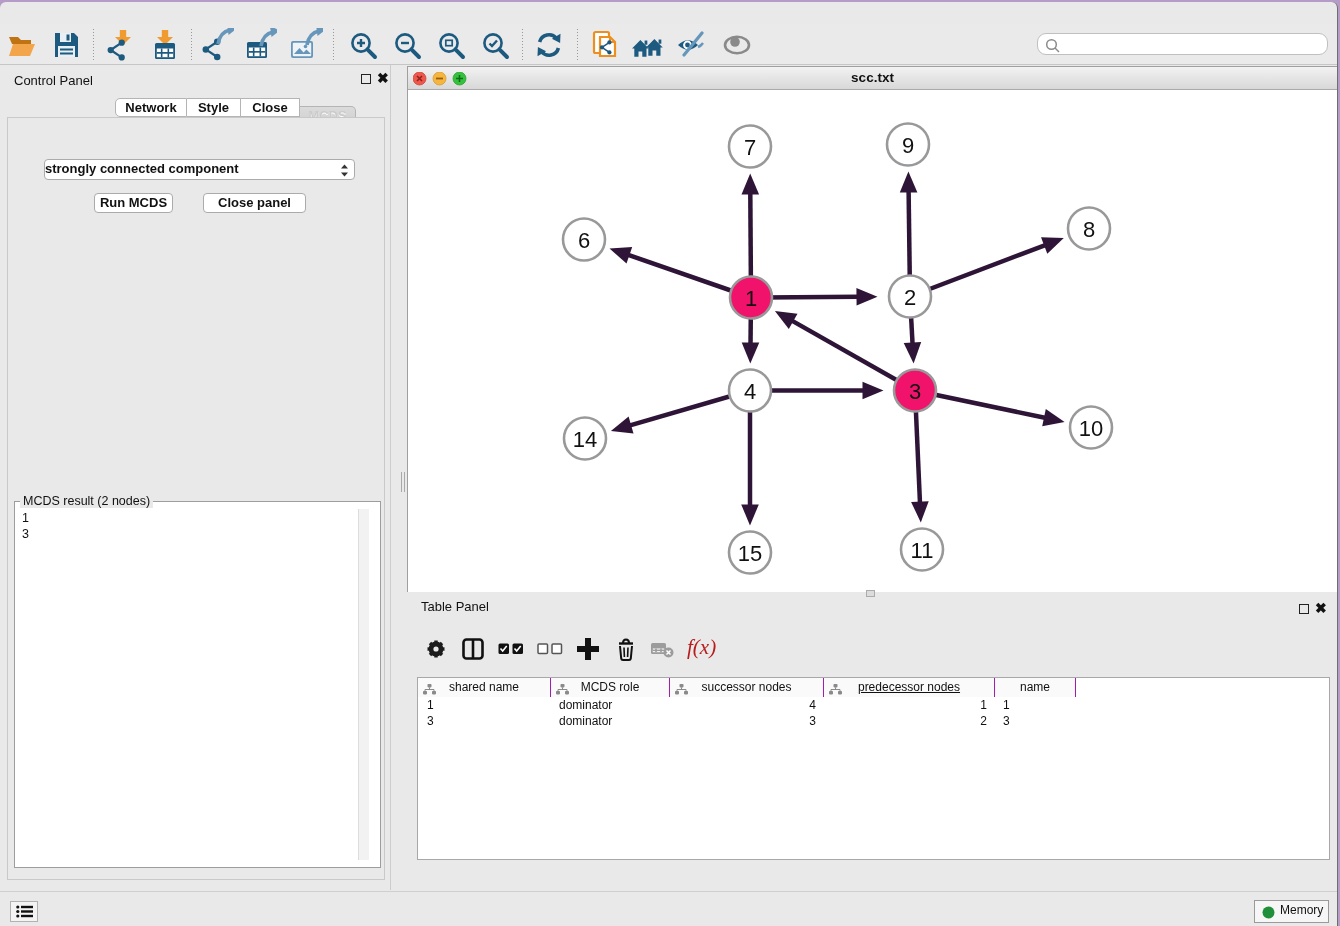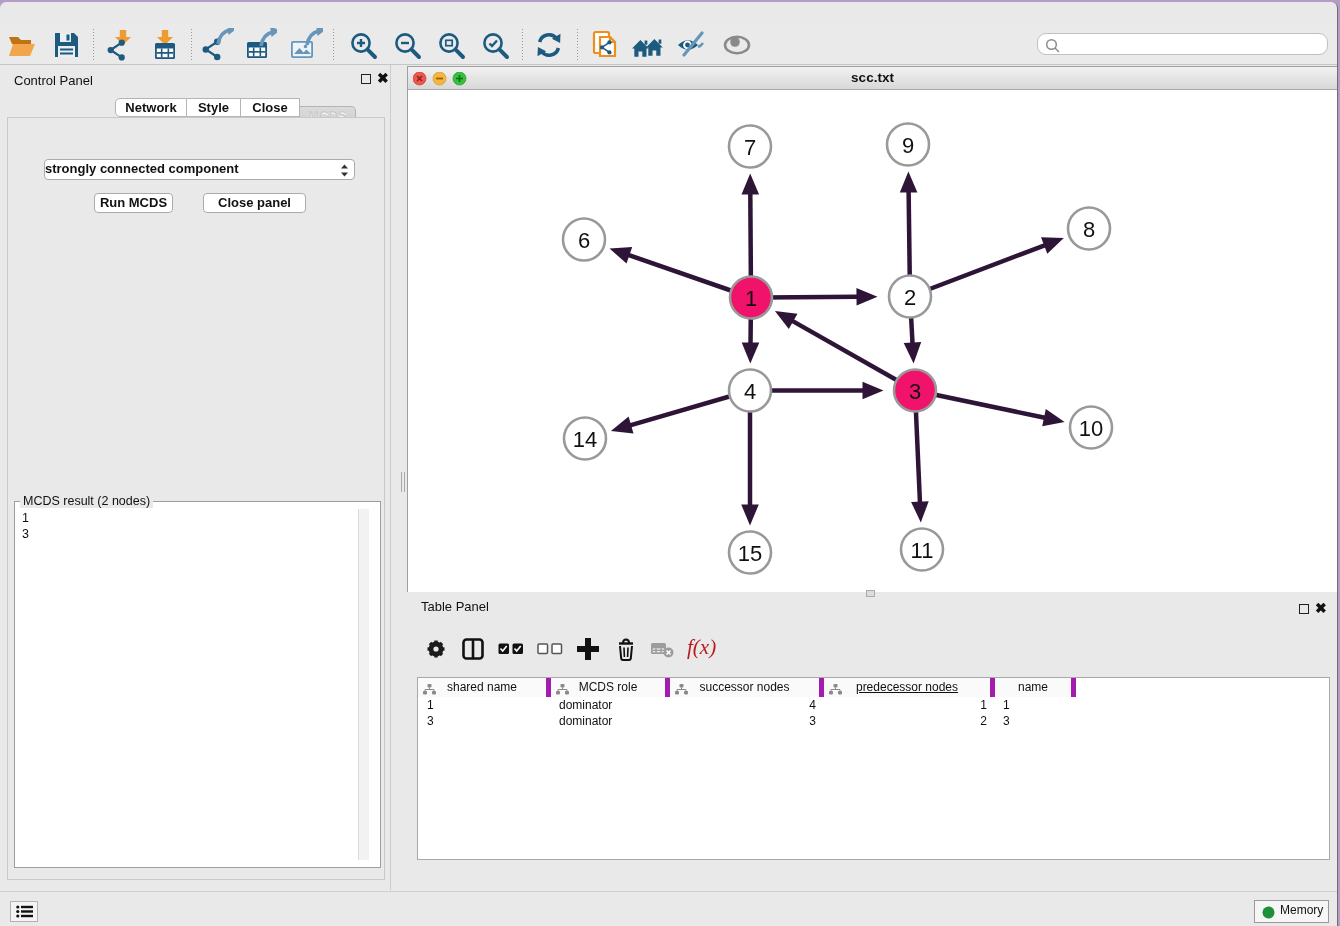--- a/index.html
+++ b/index.html
@@ -63,21 +63,21 @@
 #nettitle { position:absolute; left:0; top:0; width:100%; height:23px;
   background:linear-gradient(#f2f2f2,#d8d8d8); border-bottom:1px solid #aaaaaa; }
 #nettitle span { position:absolute; width:100%; text-align:center; top:2.5px;
   font-size:13.5px; font-weight:bold; color:#111; }
 #netcanvas { position:absolute; left:0; top:24px; width:929px; height:501px; background:#fff; }
 
 #tablepanel { position:absolute; left:407px; top:597px; width:931px; height:291px; background:#e9e9e9; }
 #tp-title { position:absolute; left:14px; top:0px; font-size:13px; color:#111; }
 #tp-table { position:absolute; left:10px; top:78px; width:913px; height:183px;
   background:#fff; border:1px solid #a8a8a8; }
-.th { position:absolute; top:0; height:19px; border-right:5px solid #a21caf;
+.th { position:absolute; top:0; height:19px; border-right:1px solid #a21caf;
   background:#fafafa; font-size:12px; color:#111; text-align:center; line-height:19px; }
 .td { position:absolute; font-size:12px; color:#111; height:16px; line-height:16px; }
 
 #bottomtabs { position:absolute; left:286px; top:269px; display:flex; }
 
 #statusbar { position:absolute; left:0; top:889px; width:1338px; height:35px;
   background:#e9e9e9; border-top:1px solid #cfcfcf;text-align:right; }
 #listbtn { position:absolute; left:10px; top:9px; width:28px; height:21px;
   background:#f4f4f4; border:1px solid #b2b2b2; }
 #membtn { position:absolute; left:1254px; top:8px; width:75px; height:23px;

